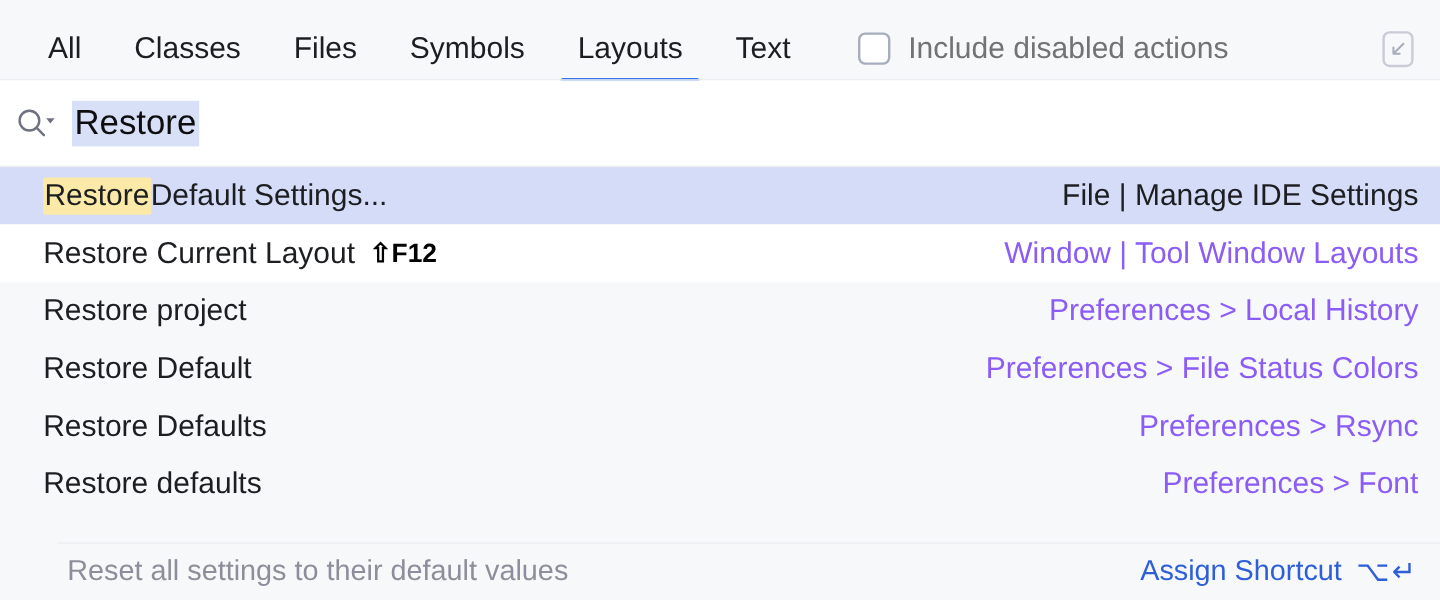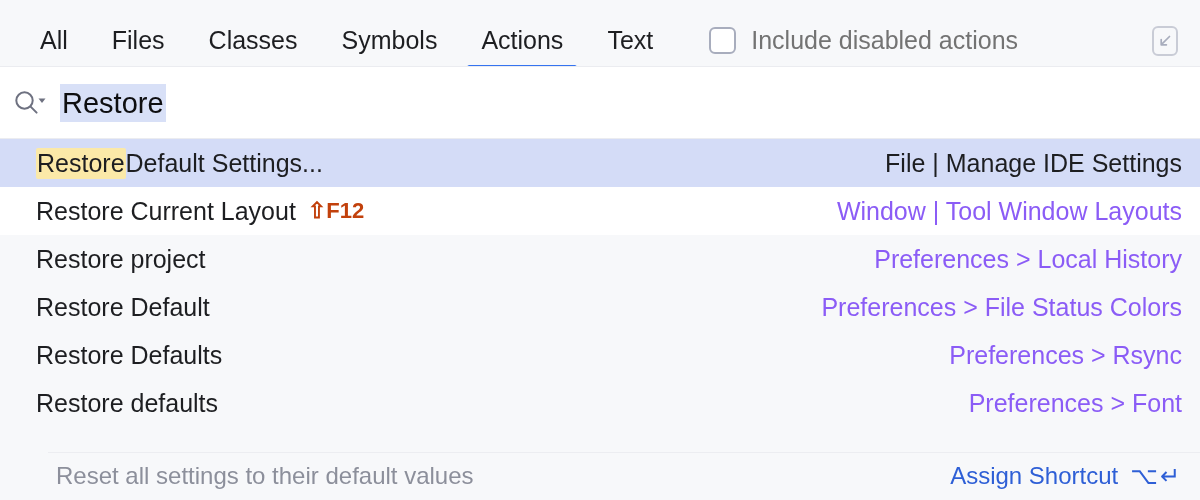--- a/index.html
+++ b/index.html
@@ -164,21 +164,21 @@
     align-items: baseline;
   }
   .match {
     background: #FBE9A8;
     border-radius: 2px;
     padding: 1px 1px;
   }
   .row-shortcut {
     font-size: 22px;
     font-weight: bold;
-    color: #c2410c;
+    color: #000000;
     margin-left: 12px;
     white-space: nowrap;
   }
   .row-gap { flex: 1 1 auto; }
   .row-location {
     font-size: 25px;
     color: #8b5cf6;
     white-space: nowrap;
   }
   .row.selected .row-location {
@@ -228,33 +228,33 @@
 <body>
 
 <div class="app">
 
   <div class="tabbar">
     <div class="tab">
       <span>All</span>
 
     </div>
     <div class="tab">
+      <span>Classes</span>
+
+    </div>
+    <div class="tab">
       <span>Files</span>
 
     </div>
     <div class="tab">
-      <span>Classes</span>
-
-    </div>
-    <div class="tab">
       <span>Symbols</span>
 
     </div>
     <div class="tab active">
-      <span>Actions</span>
+      <span>Layouts</span>
       <span class="tab-underline"></span>
     </div>
     <div class="tab">
       <span>Text</span>
 
     </div>
 
     <div class="checkbox-wrap">
       <span class="checkbox"></span>
       <span class="checkbox-label">Include disabled actions</span>

